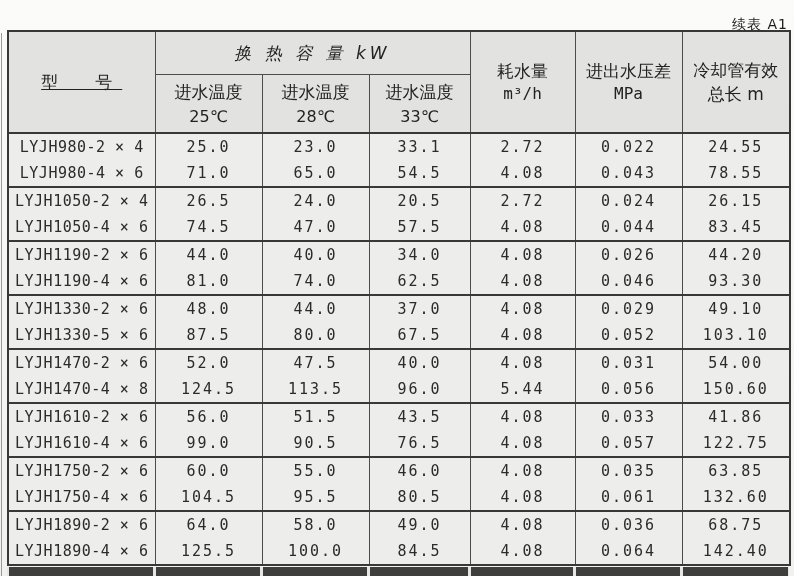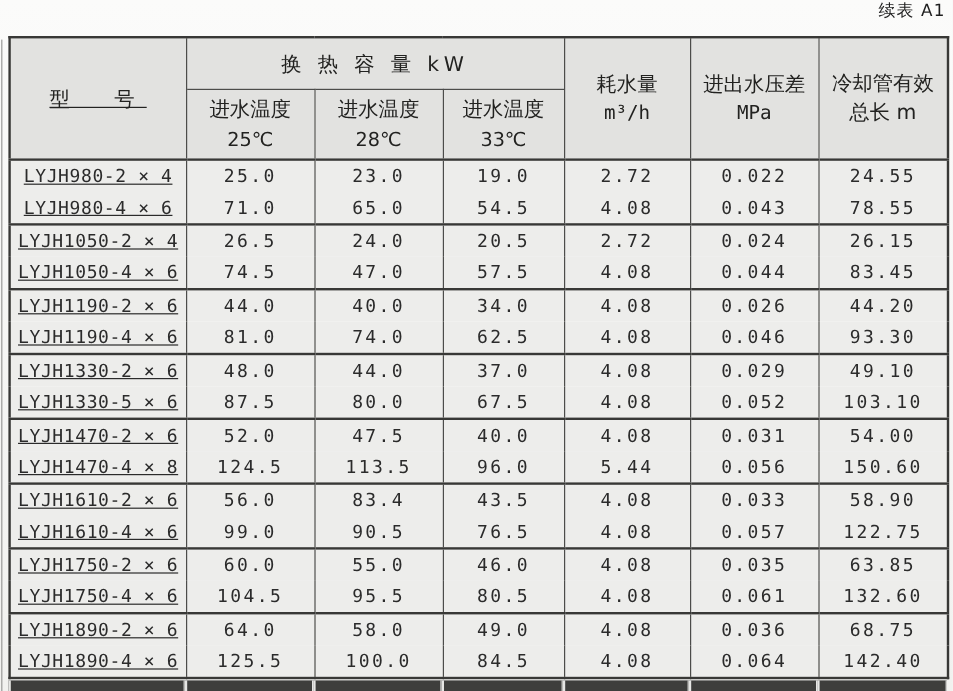--- a/index.html
+++ b/index.html
@@ -13,21 +13,21 @@
     overflow: hidden;
   }
   .page {
     position: relative;
     width: 794px;
     height: 576px;
     background: linear-gradient(#fbfbfa, #f1f1ef);
   }
   .cont-label {
     position: absolute;
-    top: 0;
+    top: 16px;
     right: 6px;
     font-size: 14px;
     letter-spacing: 1px;
     color: #1e1e1e;
   }
   .scan-line {
     position: absolute;
     left: 1px;
     top: 33px;
     width: 1px;
@@ -54,37 +54,36 @@
   }
   .spec thead th {
     background: #e2e2e0;
     font-weight: normal;
     font-size: 17px;
     color: #222220;
   }
   .spec thead tr.h1 th { height: 42px; }
   .spec thead tr.h2 th { height: 57px; border-top: 1px solid #4c4c4a; }
   .spec thead { border-bottom: 2px solid #383836; }
-  th.capacity { letter-spacing: 4px; }
+  th.capacity { letter-spacing: 4px; font-style: italic; }
   th.model-h { letter-spacing: 10px; text-decoration: underline; }
   .two-line .l1 { line-height: 24px; font-size: 17px; }
   .two-line .l2 { line-height: 22px; font-size: 16px; font-family: "DejaVu Sans Mono", monospace; }
   .subcol .l1 { line-height: 26px; font-size: 17px; }
   .subcol .l2 { line-height: 24px; font-size: 16px; }
   .spec tbody td {
     background: #ededeb;
     height: 26px;
     font-size: 15px;
   }
   .spec tbody tr.group-first td { border-top: 2px solid #383836; }
   .spec tbody td.model {
     font-family: "DejaVu Sans Mono", monospace;
     letter-spacing: 0.5px;
     font-size: 15px;
-    text-decoration: underline;
   }
   .spec tbody td.num {
     font-family: "DejaVu Sans Mono", monospace;
     letter-spacing: 2px;
     font-size: 15px;
   }
   .cutoff-row {
     position: absolute;
     left: 7px;
     top: 567px;
@@ -149,21 +148,21 @@
           <div class="l1">进水温度</div>
           <div class="l2">33℃</div>
         </th>
       </tr>
     </thead>
     <tbody>
         <tr class="group-first">
           <td class="model">LYJH980-2 × 4</td>
           <td class="num">25.0</td>
           <td class="num">23.0</td>
-          <td class="num">19.0</td>
+          <td class="num">33.1</td>
           <td class="num">2.72</td>
           <td class="num">0.022</td>
           <td class="num">24.55</td>
         </tr>
         <tr>
           <td class="model">LYJH980-4 × 6</td>
           <td class="num">71.0</td>
           <td class="num">65.0</td>
           <td class="num">54.5</td>
           <td class="num">4.08</td>
@@ -238,25 +237,25 @@
           <td class="num">124.5</td>
           <td class="num">113.5</td>
           <td class="num">96.0</td>
           <td class="num">5.44</td>
           <td class="num">0.056</td>
           <td class="num">150.60</td>
         </tr>
         <tr class="group-first">
           <td class="model">LYJH1610-2 × 6</td>
           <td class="num">56.0</td>
-          <td class="num">83.4</td>
+          <td class="num">51.5</td>
           <td class="num">43.5</td>
           <td class="num">4.08</td>
           <td class="num">0.033</td>
-          <td class="num">58.90</td>
+          <td class="num">41.86</td>
         </tr>
         <tr>
           <td class="model">LYJH1610-4 × 6</td>
           <td class="num">99.0</td>
           <td class="num">90.5</td>
           <td class="num">76.5</td>
           <td class="num">4.08</td>
           <td class="num">0.057</td>
           <td class="num">122.75</td>
         </tr>

